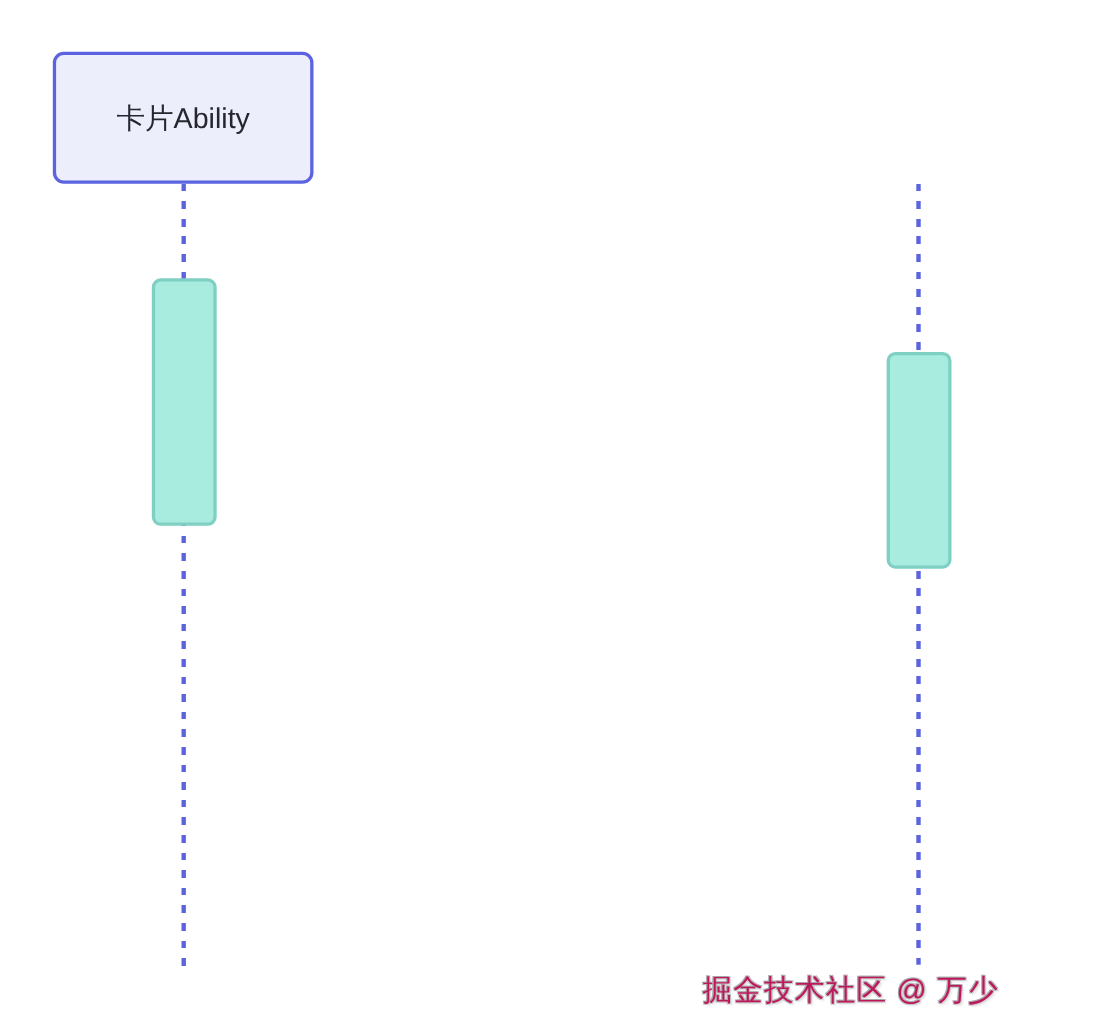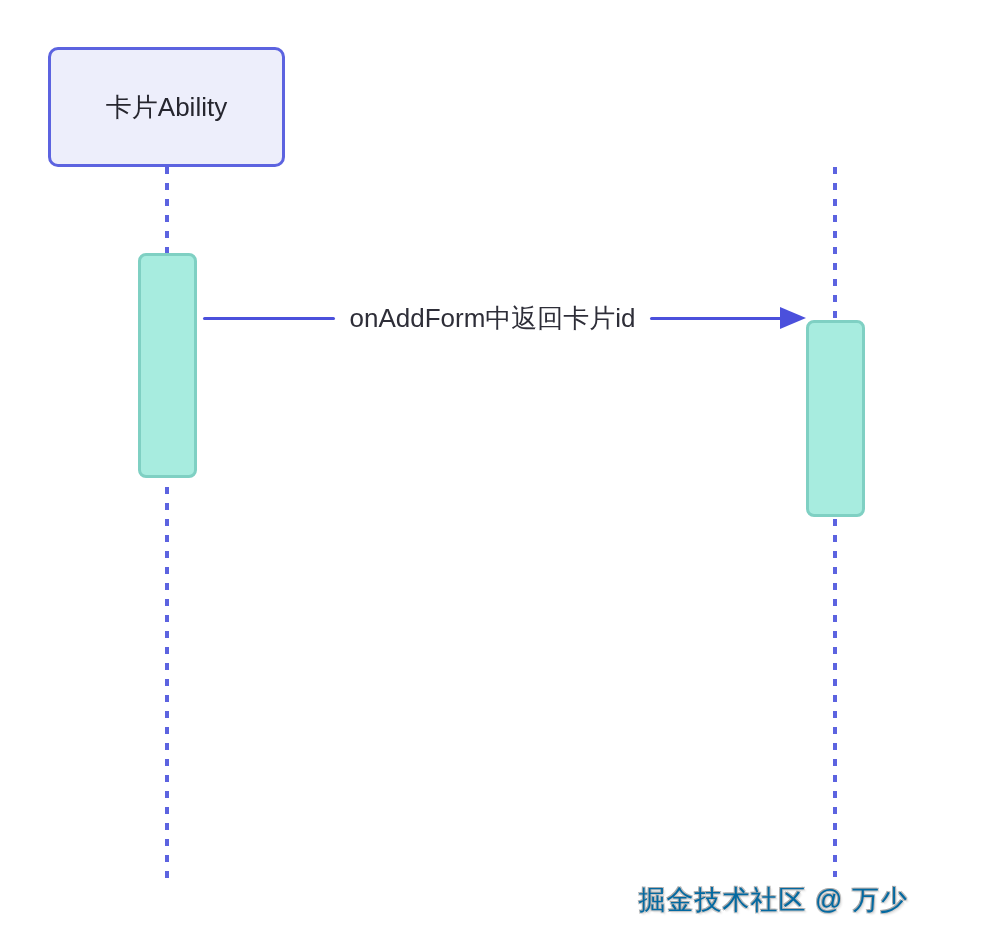--- a/index.html
+++ b/index.html
@@ -86,21 +86,21 @@
     border-top: 11px solid transparent;
     border-bottom: 11px solid transparent;
     margin-left: -2px;
   }
   .watermark {
     position: absolute;
     right: 6px;
     top: 882px;
     font-size: 27px;
     letter-spacing: 1px;
-    color: #0369a1;
+    color: #be185d;
     white-space: nowrap;
     text-shadow:
       -1px -1px 0 #a8a8a8,
        1px -1px 0 #bcbcbc,
       -1px  1px 0 #c6c6c6,
        1px  1px 0 #d6d6d6,
        2px  2px 2px #e4e4e4;
   }
 </style>
 </head>
@@ -111,22 +111,16 @@
   <div class="lifeline left"></div>
   <div class="lifeline right"></div>
 
   <div class="actor-box left">
     <span>卡片Ability</span>
   </div>
 
   <div class="activation left"></div>
   <div class="activation right"></div>
 
-  <div class="message">
-    <div class="line"></div>
-    <div class="label">onAddForm中返回卡片id</div>
-    <div class="line"></div>
-    <div class="arrowhead"></div>
-  </div>
 
   <div class="watermark">掘金技术社区 @ 万少</div>
 
 </div>
 
 </body></html>

